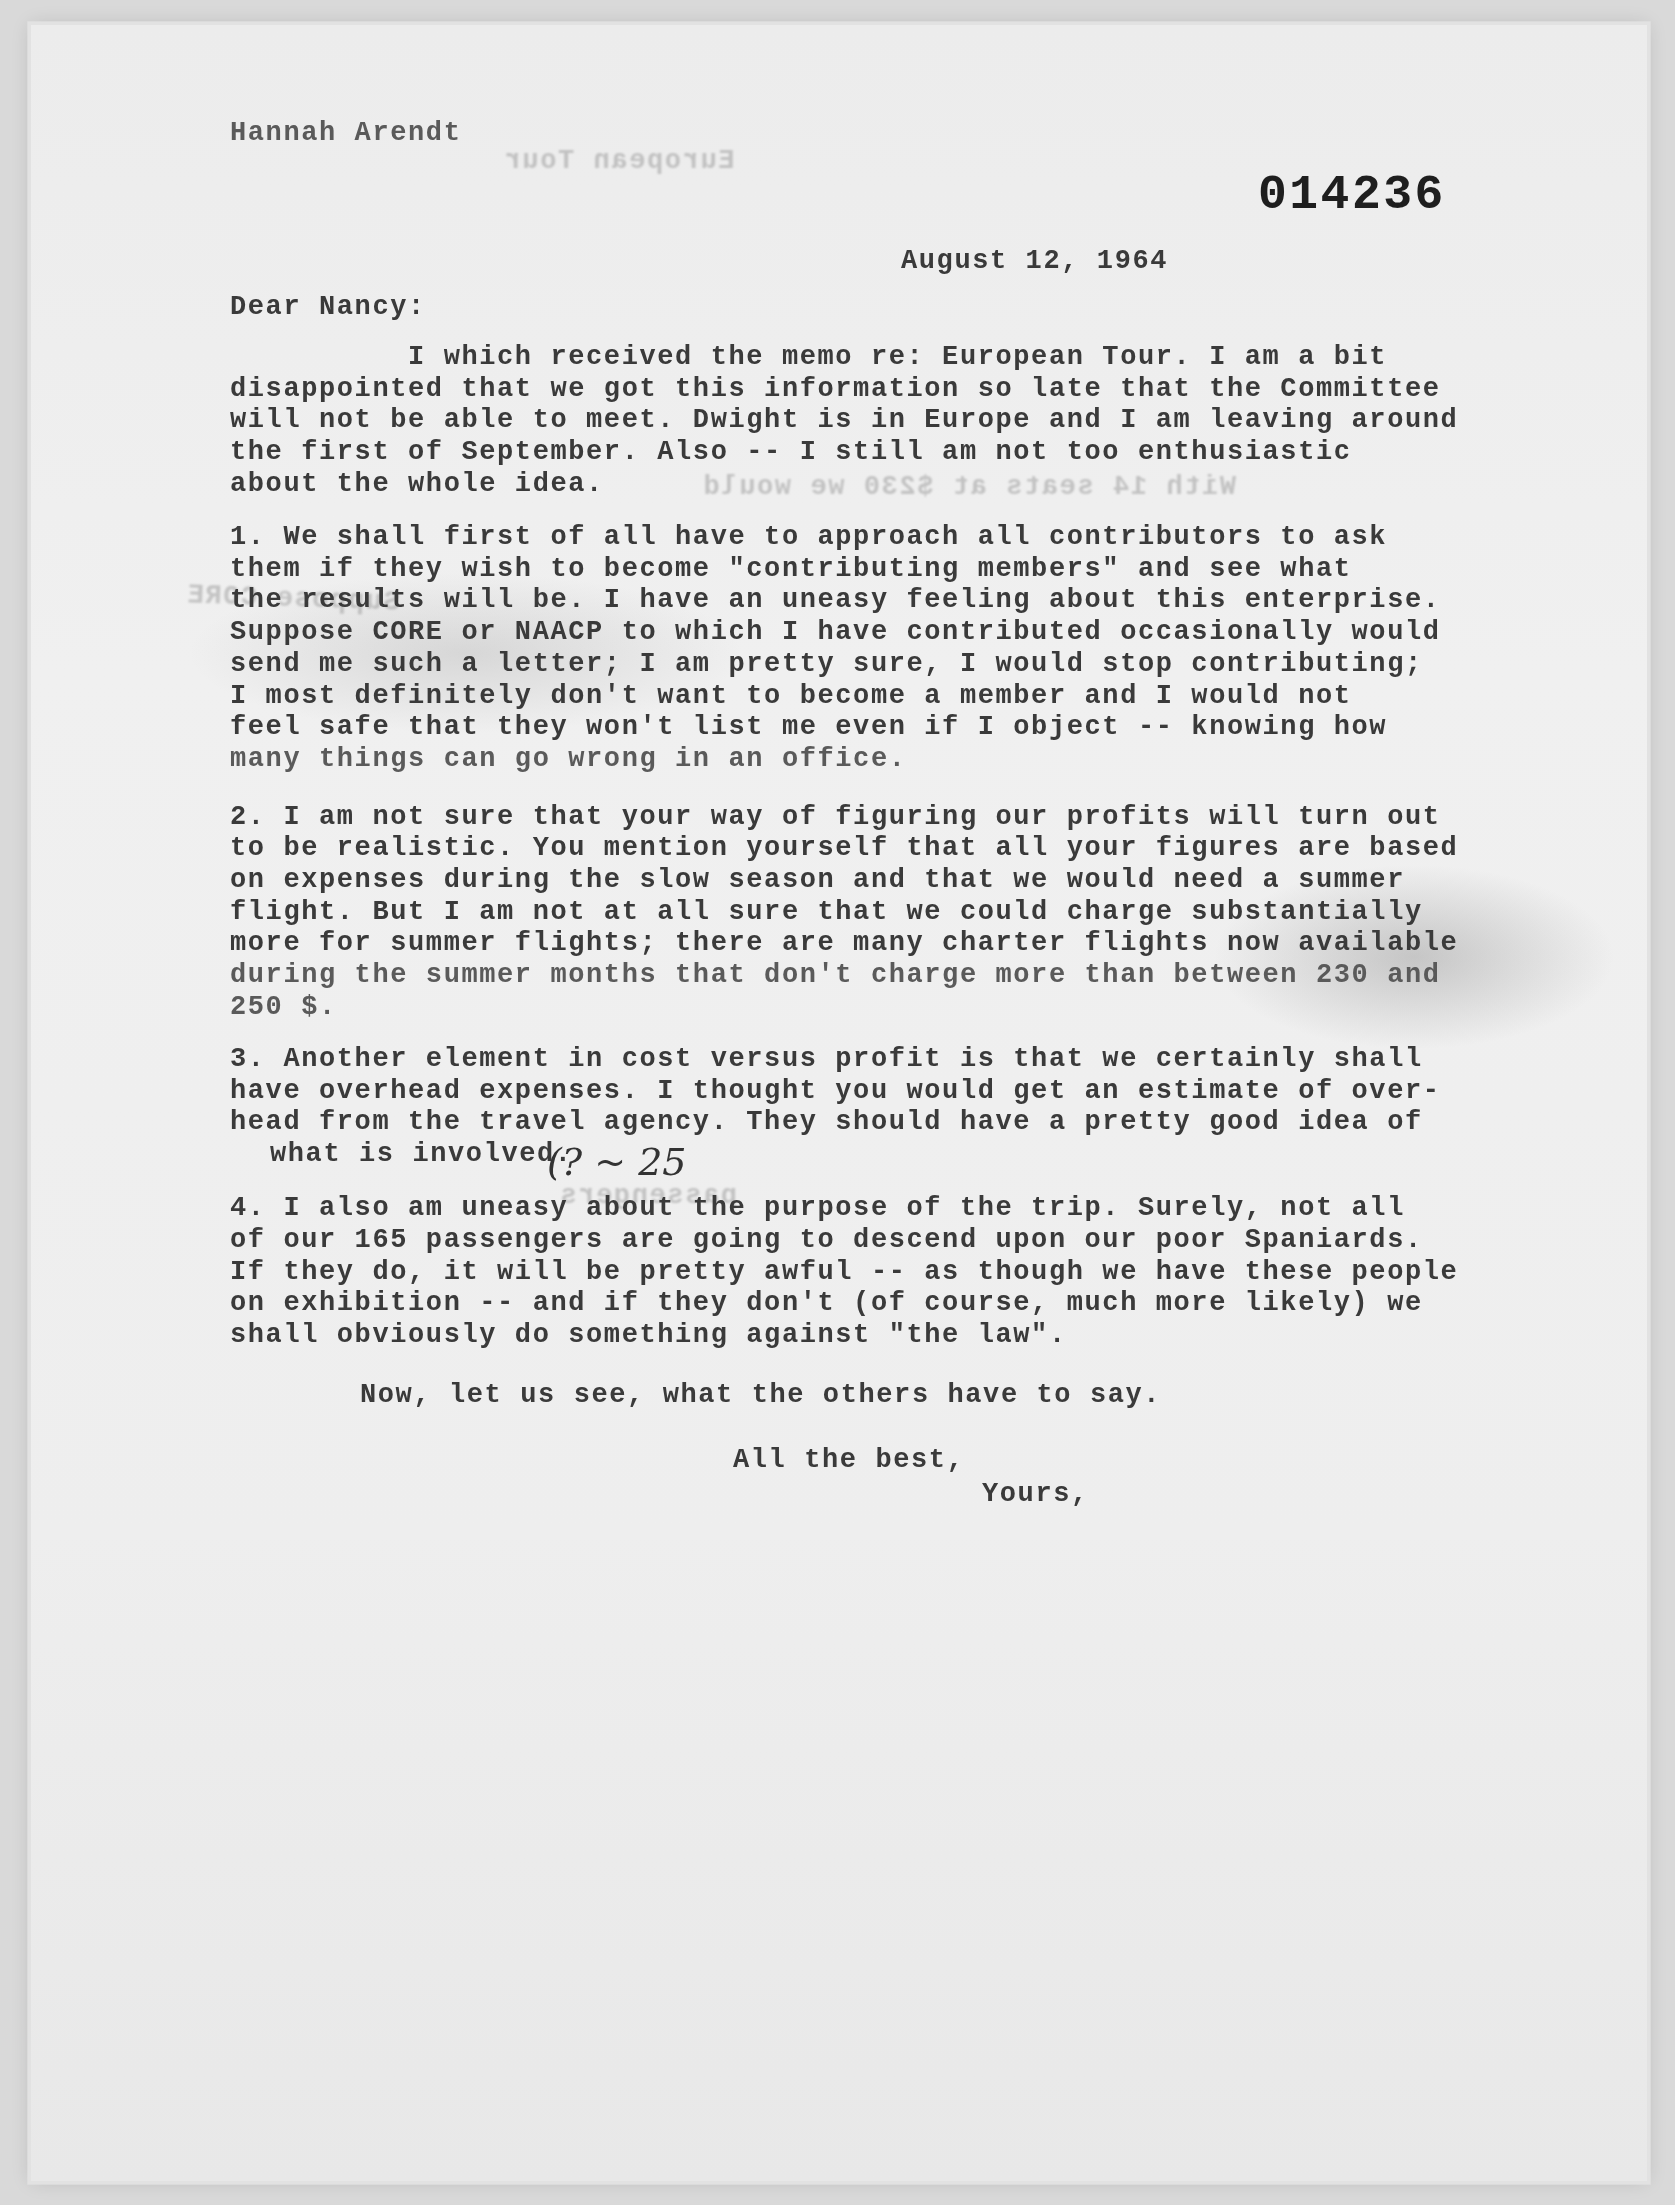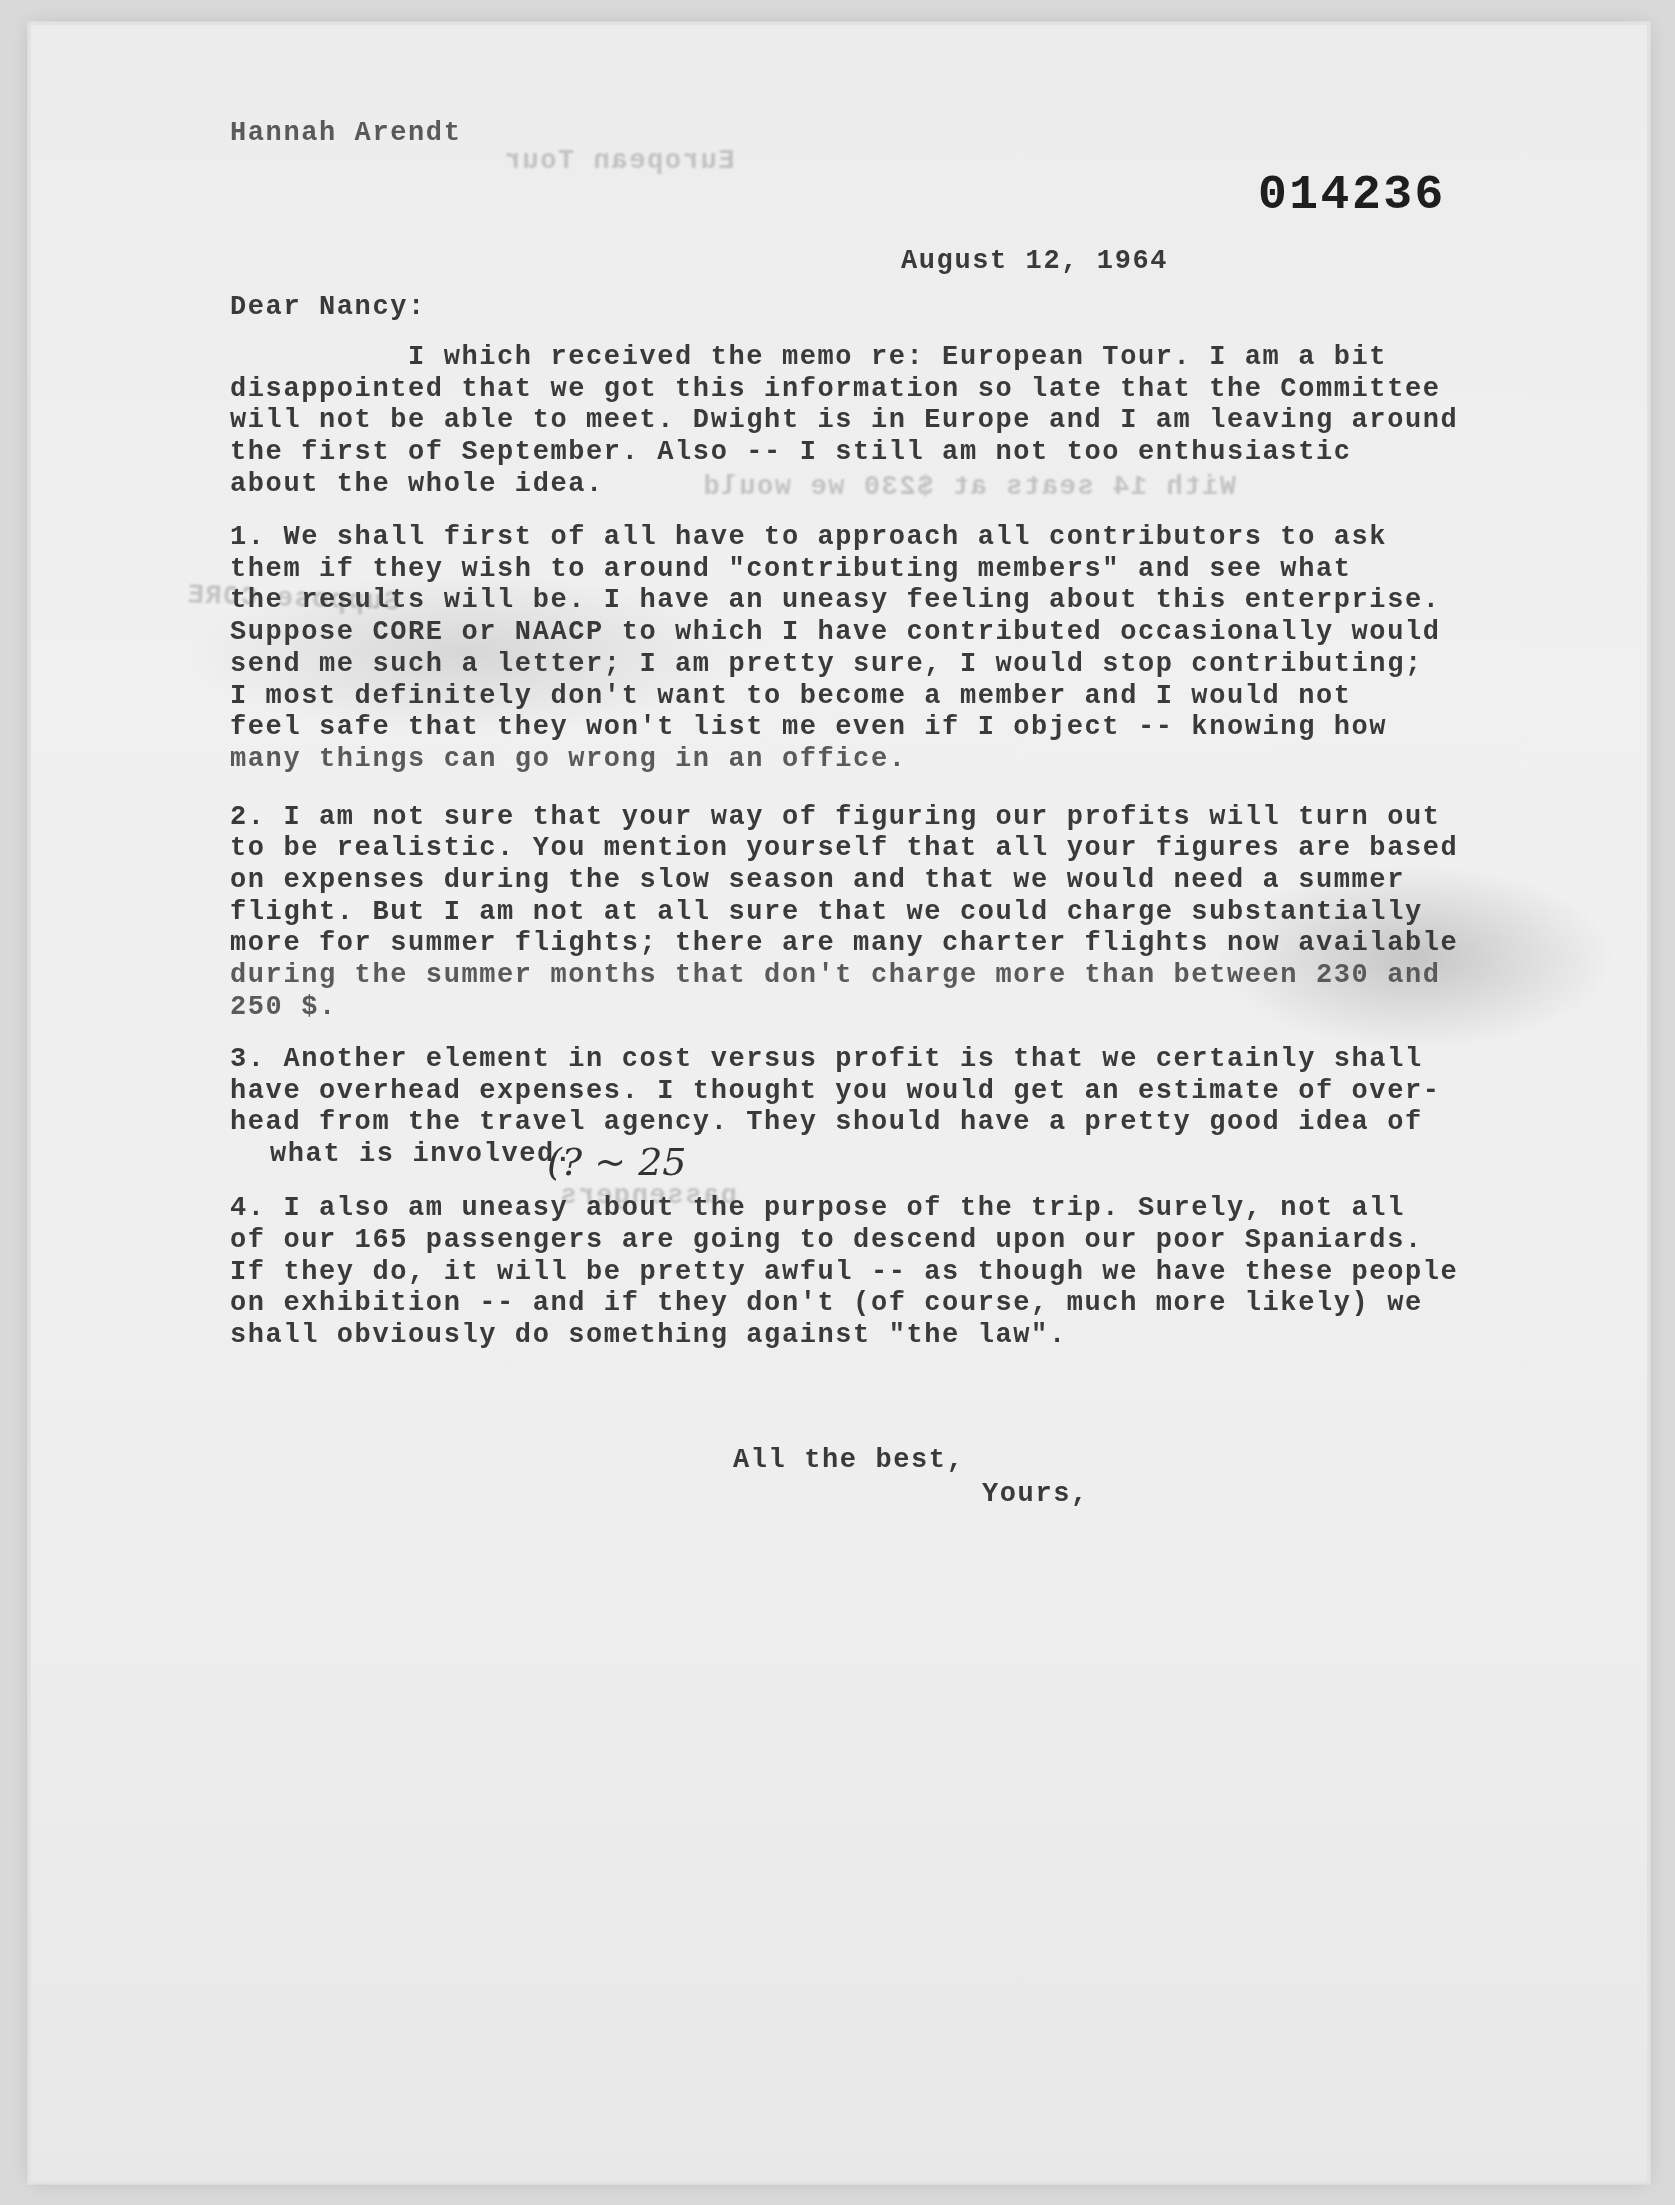--- a/index.html
+++ b/index.html
@@ -78,21 +78,21 @@
   <div>
     <div class="line" style="left:199px; top:317px;">          I which received the memo re: European Tour. I am a bit</div>
     <div class="line" style="left:199px; top:349px;">disappointed that we got this information so late that the Committee</div>
     <div class="line" style="left:199px; top:380px;">will not be able to meet. Dwight is in Europe and I am leaving around</div>
     <div class="line" style="left:199px; top:412px;">the first of September. Also -- I still am not too enthusiastic</div>
     <div class="line" style="left:199px; top:444px;">about the whole idea.</div>
   </div>
 
   <div>
     <div class="line" style="left:199px; top:497px;">1. We shall first of all have to approach all contributors to ask</div>
-    <div class="line" style="left:199px; top:529px;">them if they wish to around "contributing members" and see what</div>
+    <div class="line" style="left:199px; top:529px;">them if they wish to become "contributing members" and see what</div>
     <div class="line" style="left:199px; top:560px;">the results will be. I have an uneasy feeling about this enterprise.</div>
     <div class="line" style="left:199px; top:592px;">Suppose CORE or NAACP to which I have contributed occasionally would</div>
     <div class="line" style="left:199px; top:624px;">send me such a letter; I am pretty sure, I would stop contributing;</div>
     <div class="line" style="left:199px; top:656px;">I most definitely don't want to become a member and I would not</div>
     <div class="line" style="left:199px; top:687px;">feel safe that they won't list me even if I object -- knowing how</div>
     <div class="line faint" style="left:199px; top:719px;">many things can go wrong in an office.</div>
   </div>
 
   <div>
     <div class="line" style="left:199px; top:777px;">2. I am not sure that your way of figuring our profits will turn out</div>
@@ -113,17 +113,18 @@
   <div class="handwrite">(? ~ 25</div>
 
   <div>
     <div class="line" style="left:199px; top:1168px;">4. I also am uneasy about the purpose of the trip. Surely, not all</div>
     <div class="line" style="left:199px; top:1200px;">of our 165 passengers are going to descend upon our poor Spaniards.</div>
     <div class="line" style="left:199px; top:1232px;">If they do, it will be pretty awful -- as though we have these people</div>
     <div class="line" style="left:199px; top:1263px;">on exhibition -- and if they don't (of course, much more likely) we</div>
     <div class="line" style="left:199px; top:1295px;">shall obviously do something against "the law".</div>
   </div>
 
+  <div class="line" style="left:329px; top:1355px;">Now, let us see, what the others have to say.</div>
   <div class="line" style="left:702px; top:1420px;">All the best,</div>
   <div class="line" style="left:951px; top:1454px;">Yours,</div>
 
 </div>
 
 
 </body></html>

